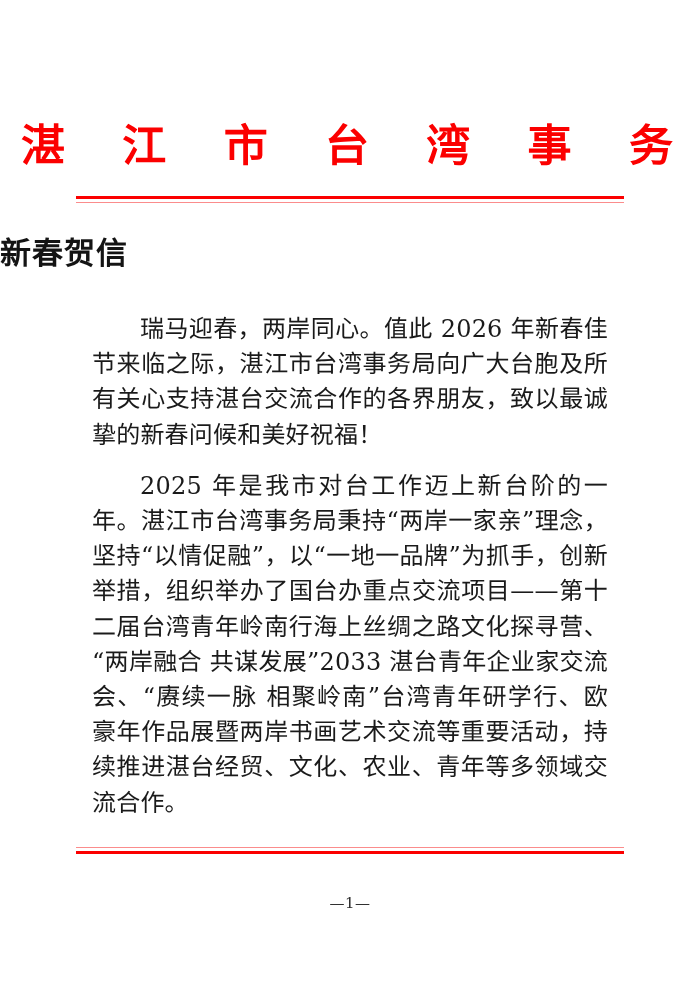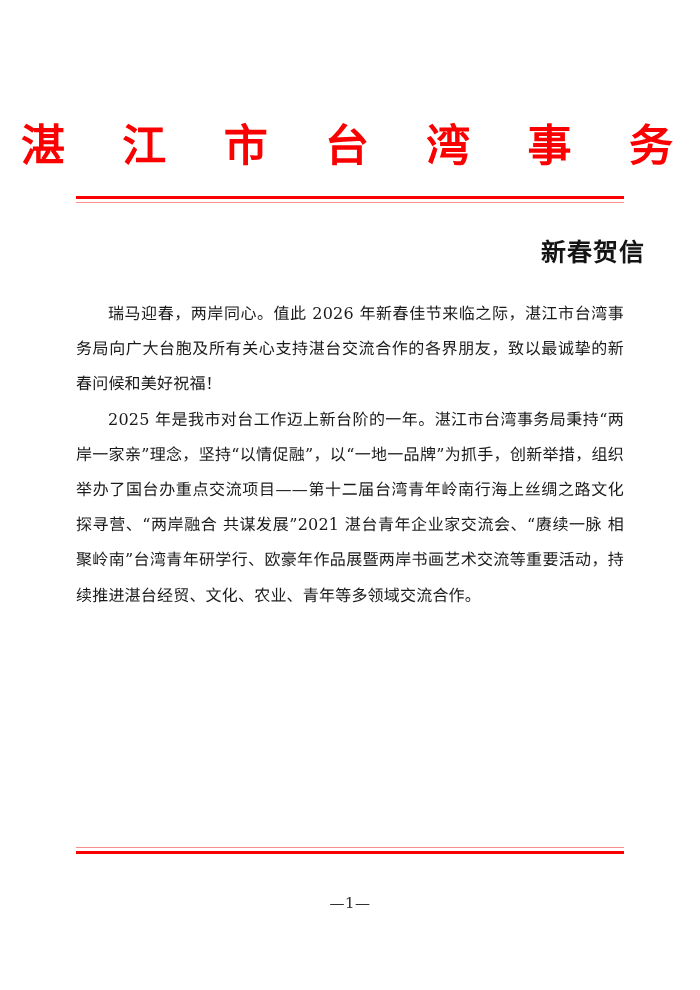--- a/index.html
+++ b/index.html
@@ -65,40 +65,40 @@
     background: #fb8c8c;
     width: 100%;
   }
 
   
   .doc-title {
     position: absolute;
     left: 0;
     top: 236px;
     width: 645px;
-    text-align: right;
+    text-align: left;
     font-family: "DejaVu Sans", "Liberation Sans", sans-serif;
     font-weight: bold;
-    font-size: 25px;
+    font-size: 31px;
     line-height: 34px;
     letter-spacing: 1px;
     color: #141414;
   }
 
   
   .body-copy {
     position: absolute;
     left: 76px;
     top: 296px;
     width: 548px;
   }
   .body-copy p {
-    margin: 0;
+    margin: 16px;
     font-family: "DejaVu Serif", "Liberation Serif", serif;
-    font-size: 16px;
+    font-size: 24px;
     line-height: 35.2px;
     letter-spacing: 0.2px;
     text-align: justify;
     text-justify: inter-ideograph;
     text-indent: 2em;
     color: #1a1a1a;
   }
 
   
   .footer-rules {
@@ -134,21 +134,21 @@
   <div class="header-rules">
     <div class="rule-thick"></div>
     <div class="rule-gap"></div>
     <div class="rule-thin"></div>
   </div>
 
   <div class="doc-title">新春贺信</div>
 
   <div class="body-copy">
     <p>瑞马迎春，两岸同心。值此 2026 年新春佳节来临之际，湛江市台湾事务局向广大台胞及所有关心支持湛台交流合作的各界朋友，致以最诚挚的新春问候和美好祝福！</p>
-    <p>2025 年是我市对台工作迈上新台阶的一年。湛江市台湾事务局秉持“两岸一家亲”理念，坚持“以情促融”，以“一地一品牌”为抓手，创新举措，组织举办了国台办重点交流项目——第十二届台湾青年岭南行海上丝绸之路文化探寻营、“两岸融合 共谋发展”2021 湛台青年企业家交流会、“赓续一脉 相聚岭南”台湾青年研学行、欧豪年作品展暨两岸书画艺术交流等重要活动，持续推进湛台经贸、文化、农业、青年等多领域交流合作。</p>
+    <p>2025 年是我市对台工作迈上新台阶的一年。湛江市台湾事务局秉持“两岸一家亲”理念，坚持“以情促融”，以“一地一品牌”为抓手，创新举措，组织举办了国台办重点交流项目——第十二届台湾青年岭南行海上丝绸之路文化探寻营、“两岸融合 共谋发展”2033 湛台青年企业家交流会、“赓续一脉 相聚岭南”台湾青年研学行、欧豪年作品展暨两岸书画艺术交流等重要活动，持续推进湛台经贸、文化、农业、青年等多领域交流合作。</p>
   </div>
 
   <div class="footer-rules">
     <div class="rule-thin"></div>
     <div class="rule-gap"></div>
     <div class="rule-thick"></div>
   </div>
 
   <div class="page-number">—1—</div>
 

